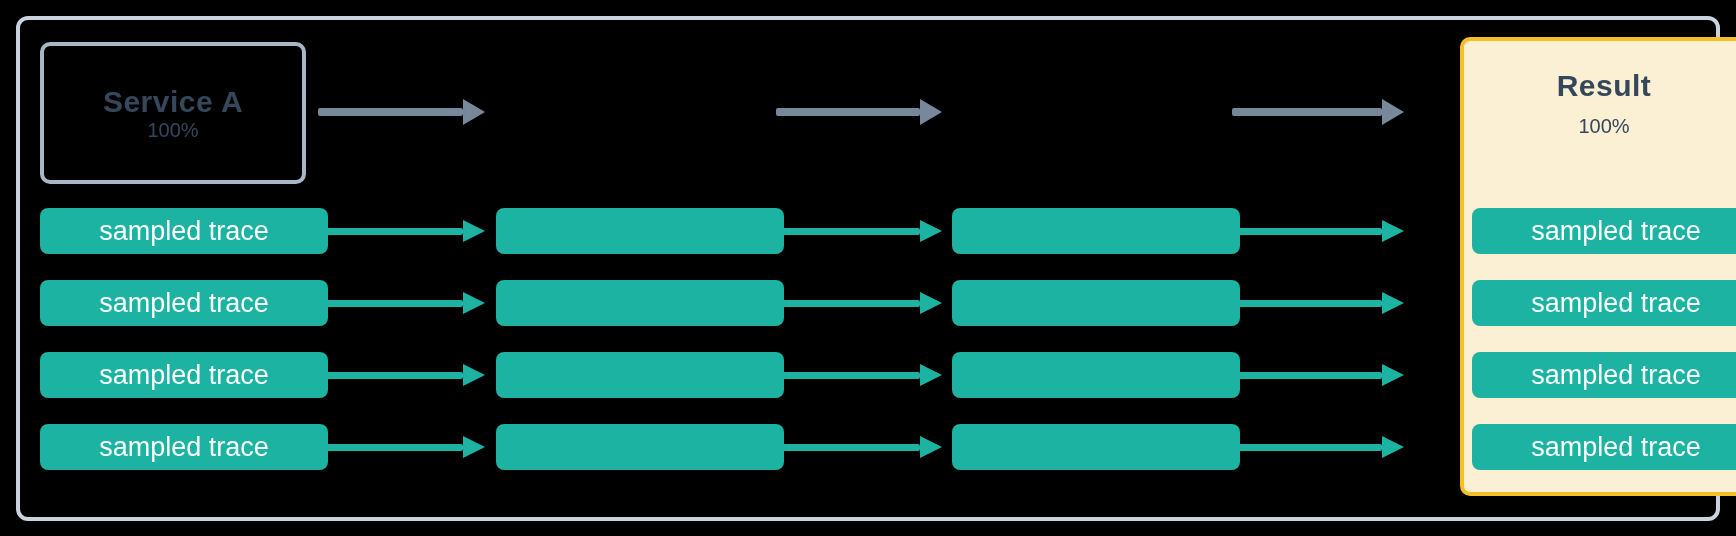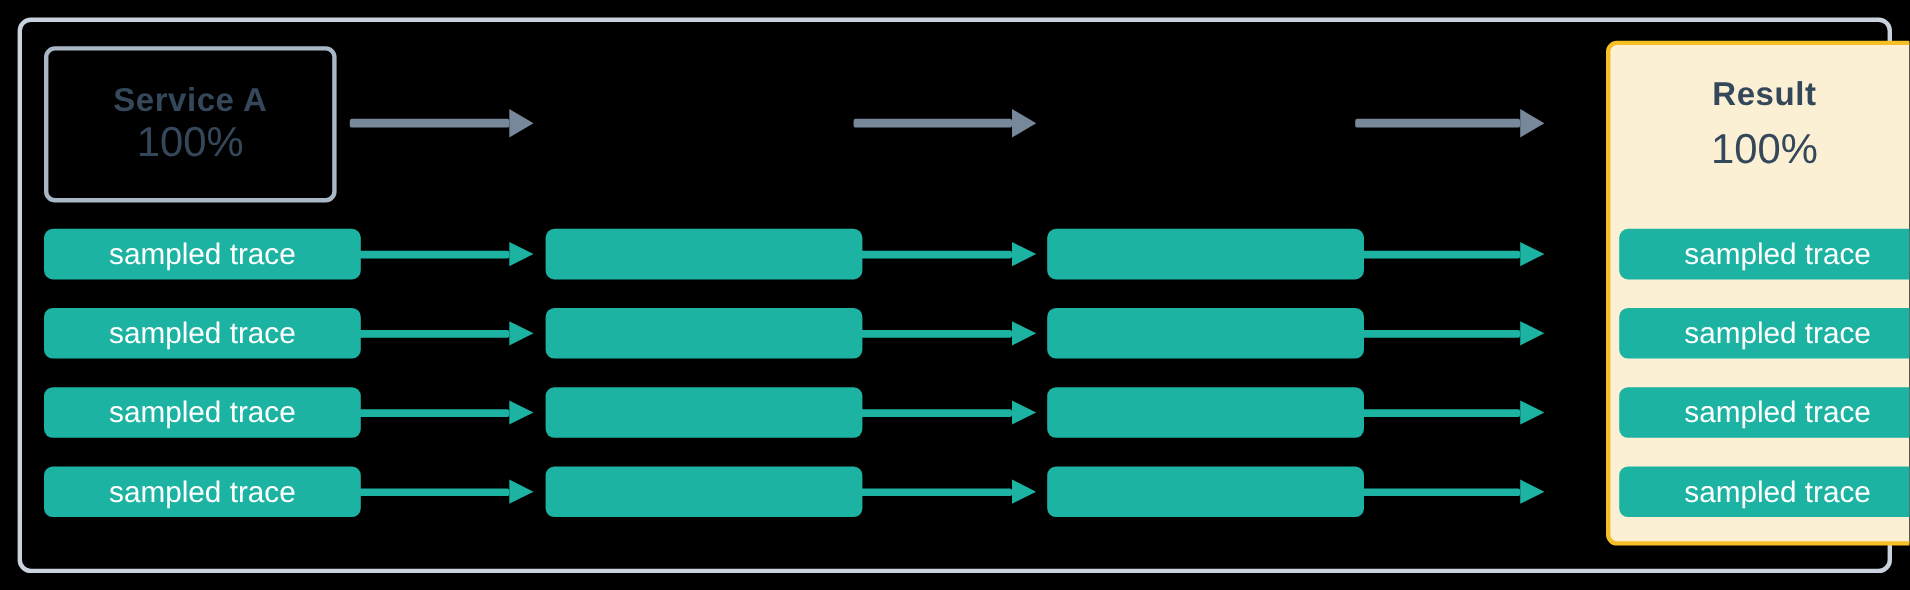--- a/index.html
+++ b/index.html
@@ -32,21 +32,21 @@
     justify-content: center;
     gap: 0;
   }
   .service-name {
     font-size: 30px;
     font-weight: 700;
     color: #35475a;
     letter-spacing: 0.5px;
   }
   .service-rate {
-    font-size: 38px;
+    font-size: 20px;
     font-weight: 400;
     color: #35475a;
   }
   .trace {
     position: absolute;
     width: 288px; height: 46px;
     background: #1cb3a3;
     border-radius: 8px;
     color: #ffffff;
     font-size: 27px;

